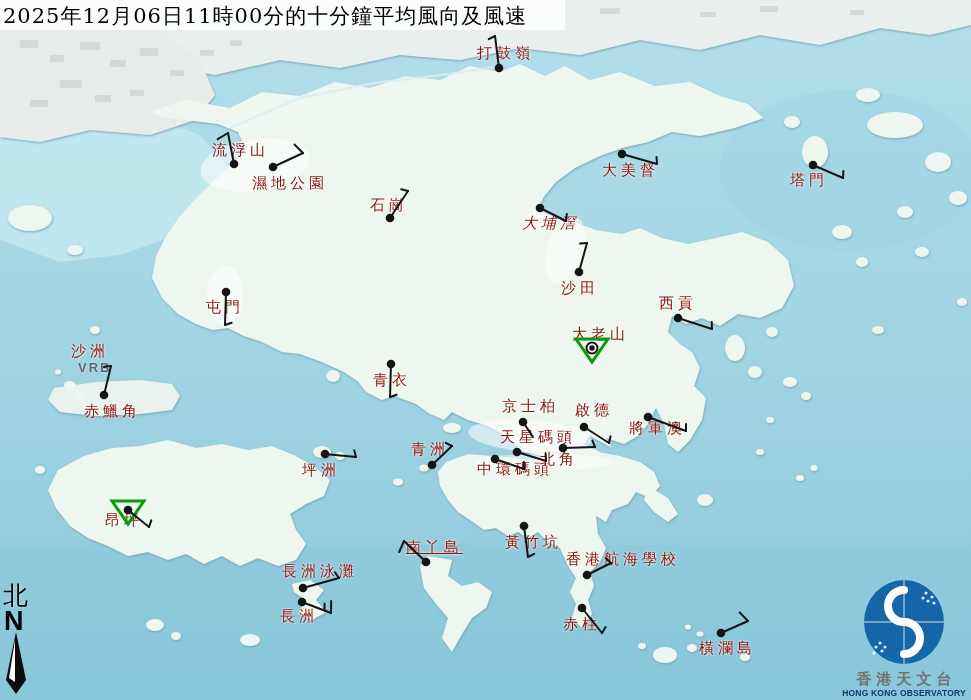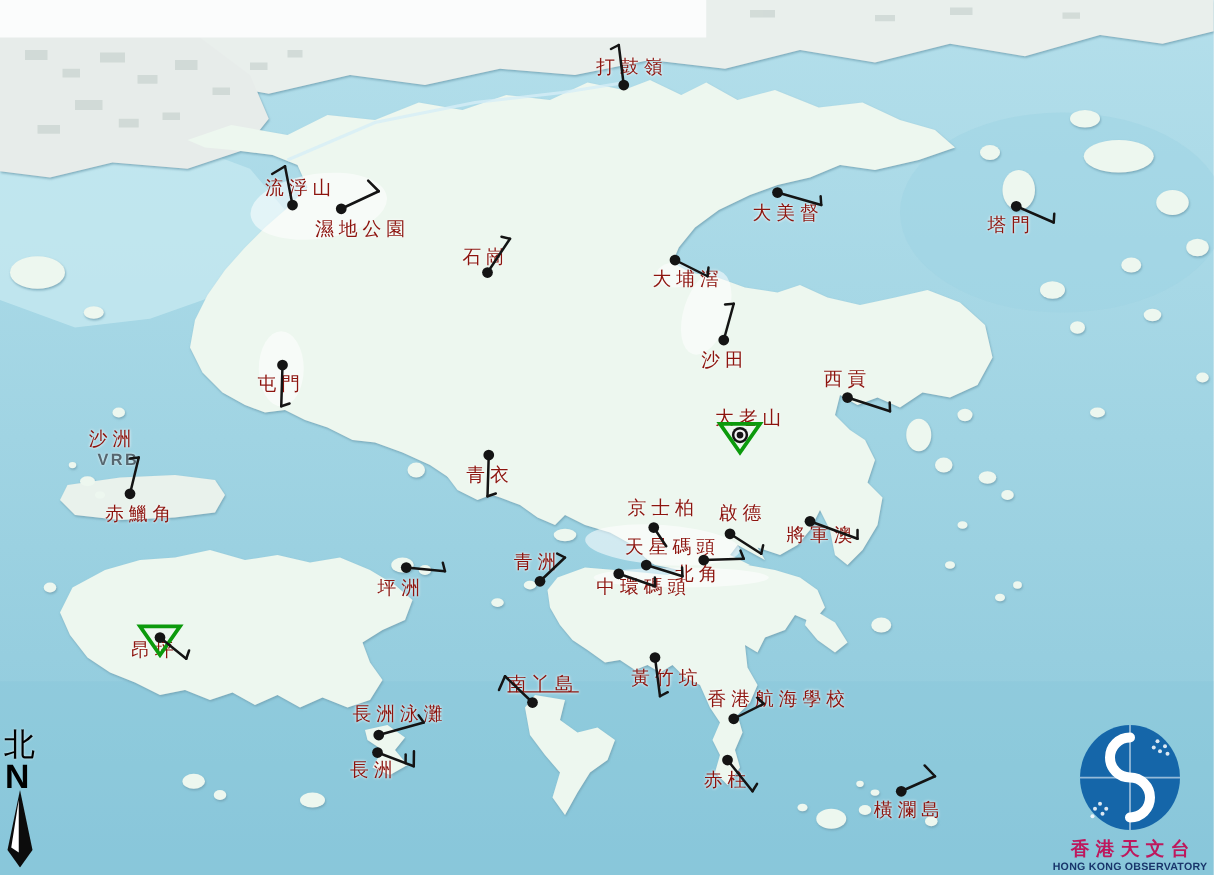--- a/index.html
+++ b/index.html
@@ -20,21 +20,21 @@
       font:21px "DejaVu Serif","Liberation Serif",serif;color:#000;
       letter-spacing:1px;white-space:nowrap;}
   #compass{position:absolute;left:3px;top:582px;z-index:6;width:34px;
       text-align:left;}
   #compass .zh{font:25px "DejaVu Serif",serif;color:#000;line-height:1.1;
       text-shadow:0 0 2px rgba(255,255,255,.7);}
   #compass .en{font:bold 27px "Liberation Sans",sans-serif;color:#000;
       line-height:.85;margin-left:1px;}
   #hko-logo{position:absolute;right:1px;bottom:2px;width:132px;z-index:6;
       text-align:center;}
-  #hko-logo .zh{font:bold 15px "DejaVu Serif",serif;color:#be185d;
+  #hko-logo .zh{font:bold 15px "DejaVu Serif",serif;color:#737373;
       letter-spacing:5px;line-height:1.15;margin-left:5px;}
   #hko-logo .en{font:bold 8.5px "Liberation Sans",sans-serif;color:#19366b;
       letter-spacing:.2px;white-space:nowrap;line-height:1.2;}
 </style>
 </head>
 <body>
 
 <div id="app">
 
   <svg id="map-svg" width="971" height="700" viewBox="0 0 971 700">
@@ -151,21 +151,21 @@
       <rect x="760" y="6" width="18" height="6"></rect>
         <rect x="850" y="10" width="14" height="5"></rect>
     </g>
   </svg>
 
   <div id="station-layer">
       <div class="st-label" style="left: 477px; top: 46px;">打鼓嶺</div>
       <div class="st-label" style="left: 212px; top: 143px;">流浮山</div>
       <div class="st-label" style="left: 252px; top: 176px;">濕地公園</div>
       <div class="st-label" style="left: 370px; top: 198px;">石崗</div>
-      <div class="st-label" style="left: 522px; top: 216px;">大埔滘</div>
+      <div class="st-label" style="left: 522px; top: 216px; font-style: italic;">大埔滘</div>
       <div class="st-label" style="left: 602px; top: 163px;">大美督</div>
       <div class="st-label" style="left: 790px; top: 173px;">塔門</div>
       <div class="st-label" style="left: 561px; top: 281px;">沙田</div>
       <div class="st-label" style="left: 659px; top: 296px;">西貢</div>
       <div class="st-label" style="left: 572px; top: 327px;">大老山</div>
       <div class="st-label" style="left: 206px; top: 300px;">屯門</div>
       <div class="st-label" style="left: 71px; top: 344px;">沙洲</div>
       <div class="st-note" style="left: 78px; top: 361px;">VRB</div>
       <div class="st-label" style="left: 84px; top: 404px;">赤鱲角</div>
       <div class="st-label" style="left: 373px; top: 373px;">青衣</div>
@@ -330,20 +330,21 @@
         <circle cx="128" cy="510" r="4.3" fill="#141414"></circle>
       </g>
       <g>
         <line x1="721" y1="633" x2="748" y2="621" stroke="#141414" stroke-width="2" stroke-linecap="round"></line>
         <line x1="748" y1="621" x2="739.6697526832062" y2="612.3624668081072" stroke="#141414" stroke-width="2" stroke-linecap="round"></line>
         <circle cx="721" cy="633" r="4.3" fill="#141414"></circle>
       </g>
     </svg>
 
   <div id="title-band"></div>
+  <div id="title-text">2025年12月06日11時00分的十分鐘平均風向及風速</div>
 
   <div id="compass">
     <div class="zh">北</div>
     <div class="en">N</div>
     <svg width="26" height="62" viewBox="0 0 26 62">
       <polygon points="13,0 23,48 13,62 3,48" fill="#0c0c0c"></polygon>
       <polygon points="12,8 12,50 6,46" fill="#ffffff"></polygon>
     </svg>
   </div>
 

